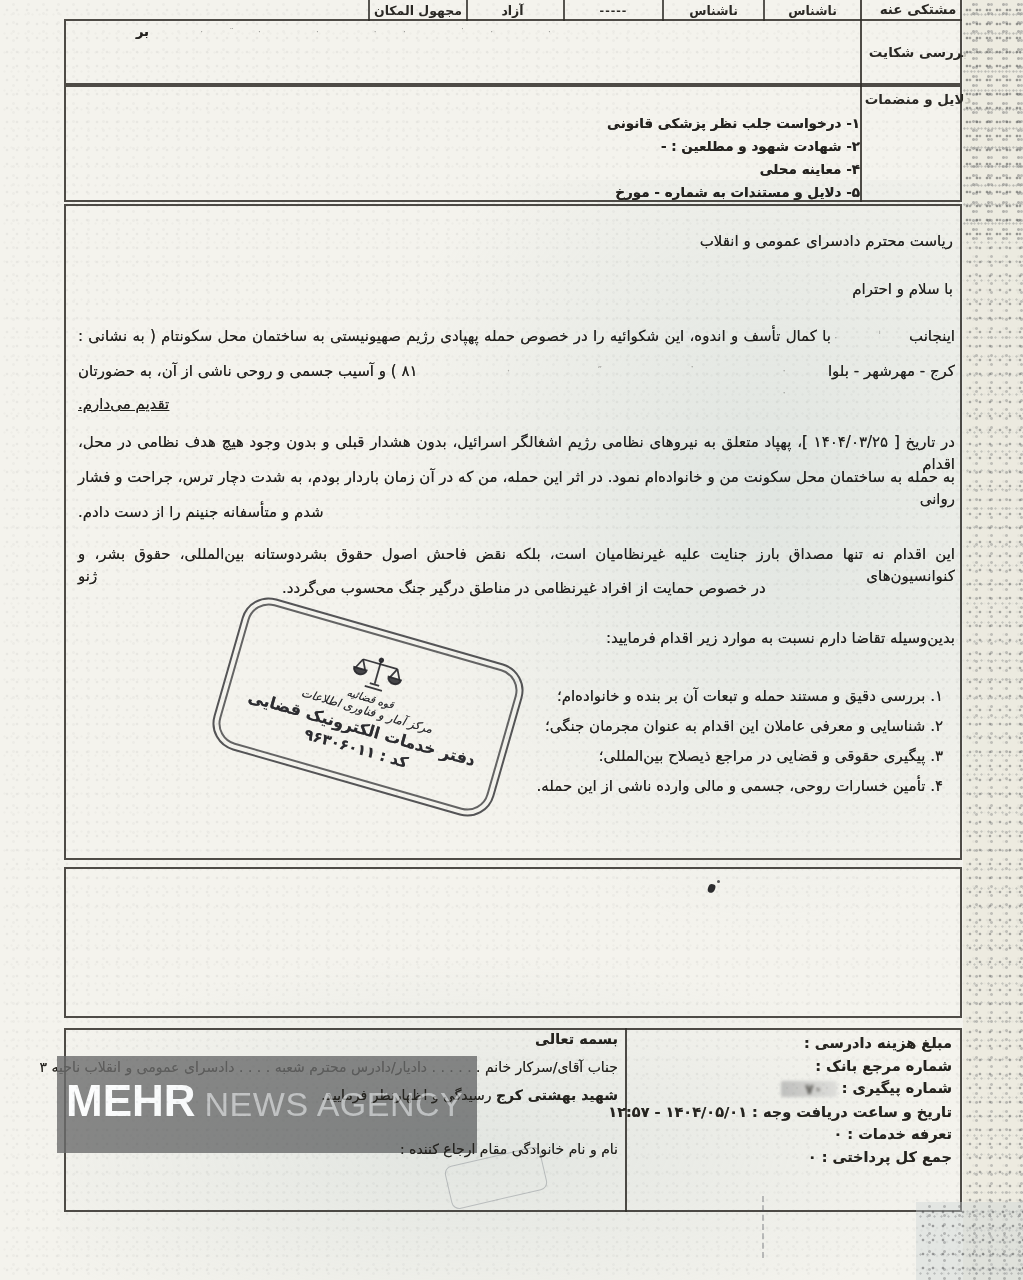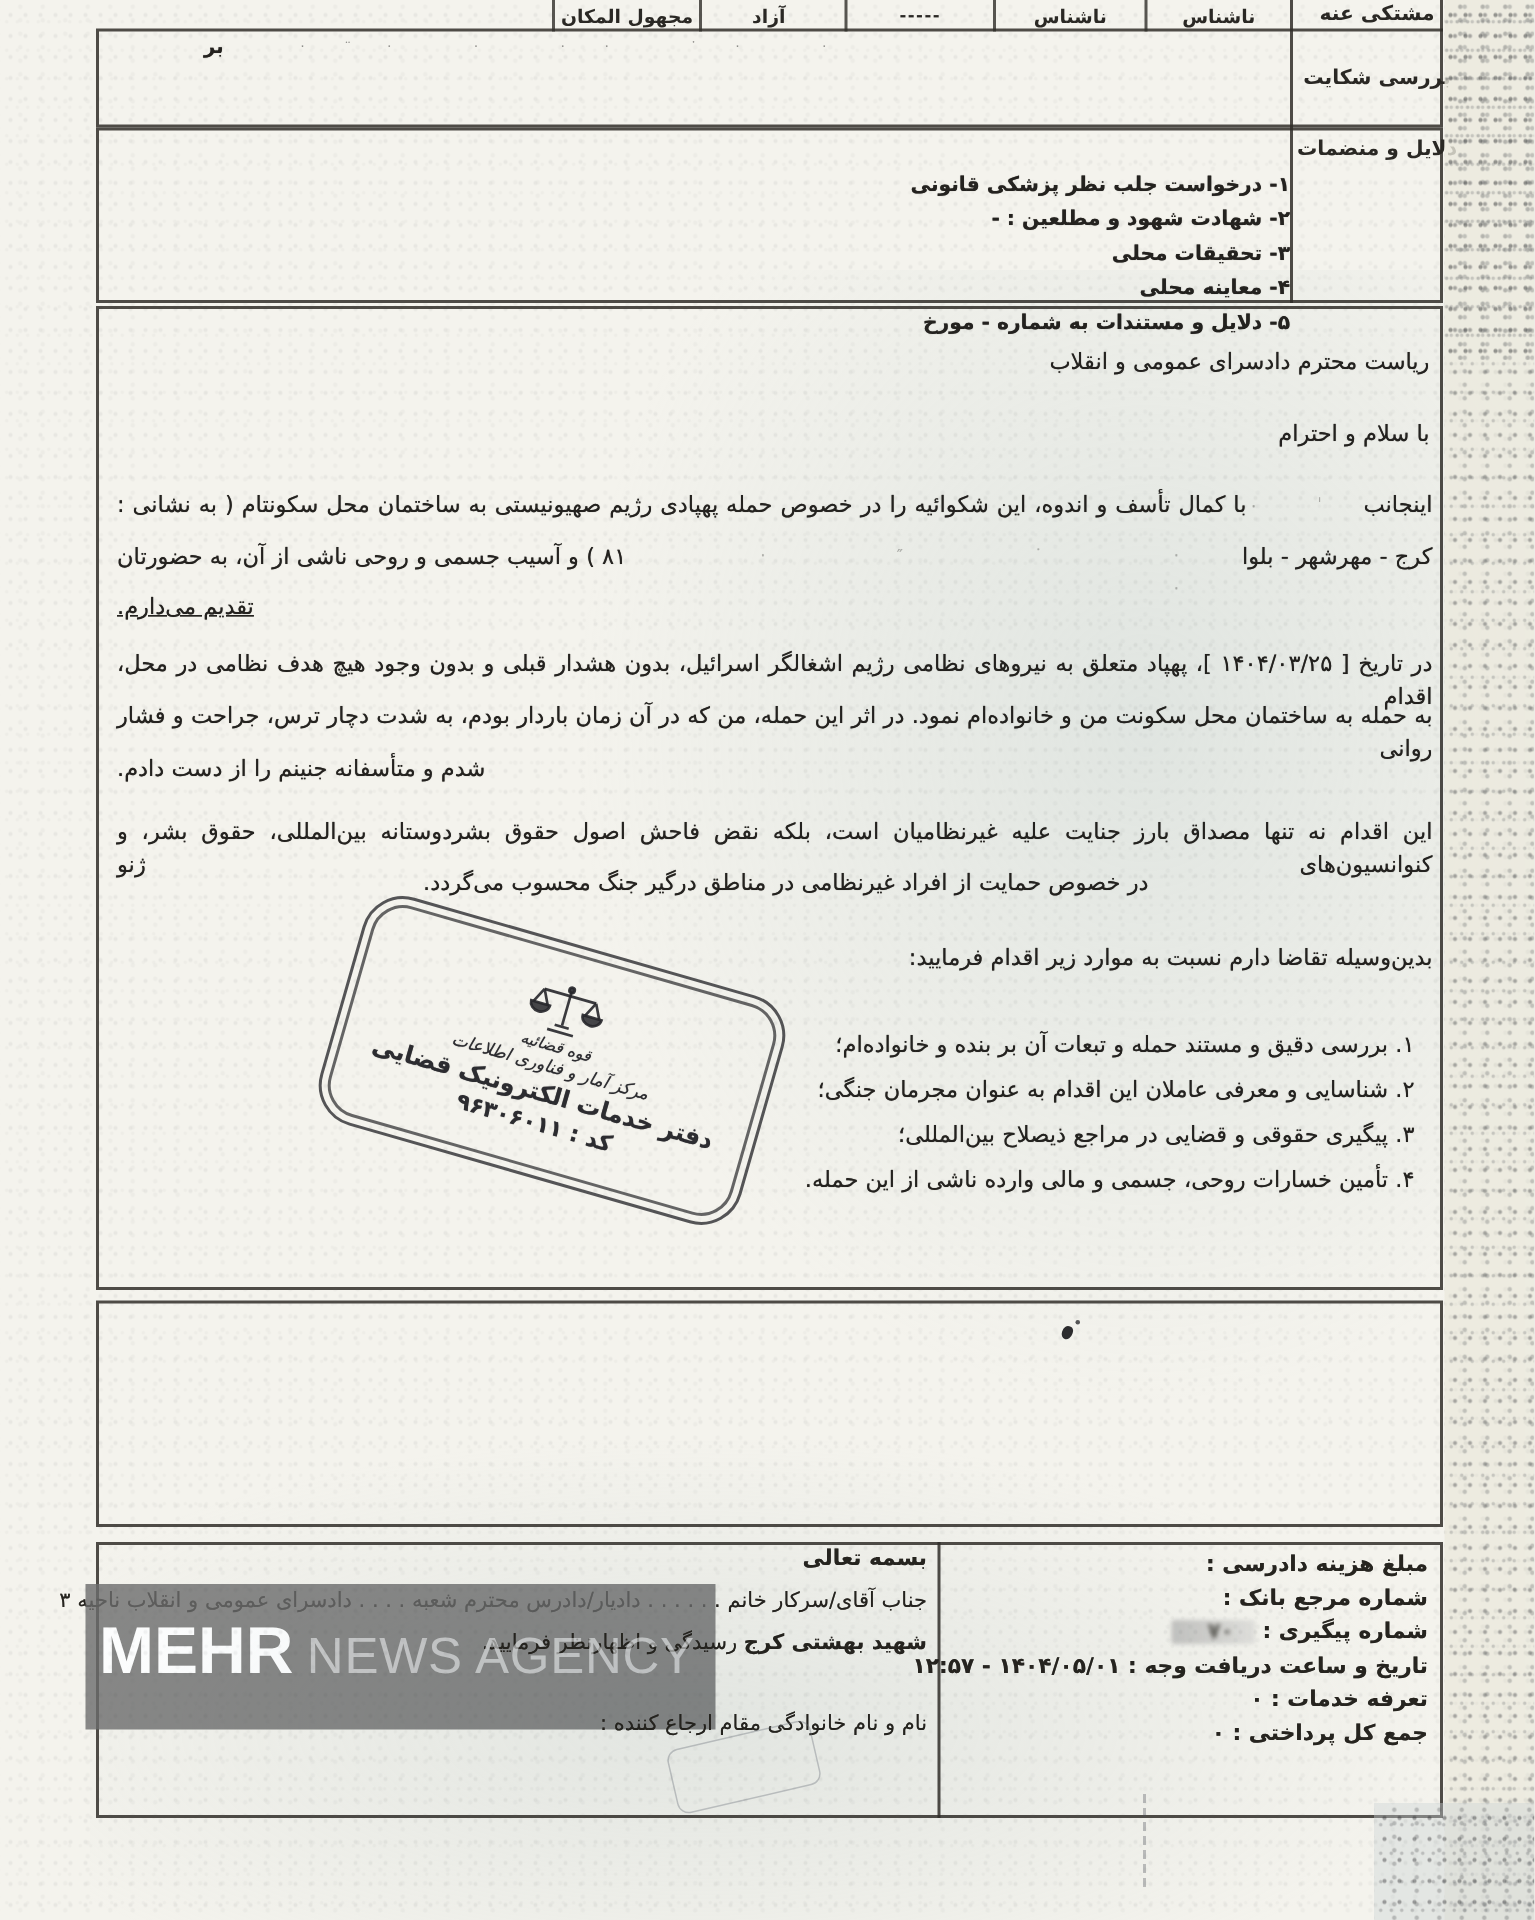--- a/index.html
+++ b/index.html
@@ -94,21 +94,20 @@
   <div class="lbl" style="top:1px;">مشتکی عنه</div>
   <div class="lbl" style="top:44px;">بررسی شکایت</div>
   <div class="lbl" style="top:91px;">دلایل و منضمات</div>
 
   <div class="abs dots-subject" style="left:200px;top:26px;width:420px;height:16px;"></div>
   <div class="fa abs scan" style="left:136px;top:24px;font-size:13px;font-weight:bold;">بر</div>
 
   <div class="abs" style="right:163px;top:88px;margin-top:24px;">
     <div class="fa nw scan" style="font-size:13.5px;font-weight:bold;line-height:23px;text-align:right;">۱- درخواست جلب نظر پزشکی قانونی</div>
     <div class="fa nw scan" style="font-size:13.5px;font-weight:bold;line-height:23px;text-align:right;">۲- شهادت شهود و مطلعین : -</div>
-    <div class="fa nw scan" style="font-size:13.5px;font-weight:bold;line-height:23px;text-align:right;">۳- تحقیقات محلی</div>
     <div class="fa nw scan" style="font-size:13.5px;font-weight:bold;line-height:23px;text-align:right;">۴- معاینه محلی</div>
     <div class="fa nw scan" style="font-size:13.5px;font-weight:bold;line-height:23px;text-align:right;">۵- دلایل و مستندات به شماره - مورخ</div>
   </div>
 
   <div class="fa ll nw scan" style="right:70px;top:230px;">ریاست محترم دادسرای عمومی و انقلاب</div>
   <div class="fa ll nw scan" style="right:70px;top:278px;">با سلام و احترام</div>
 
   <div class="fa ll lflex scan" style="left:78px;right:68px;top:325px;">
     <span class="nw">اینجانب</span>
     <span class="gap1"></span>

